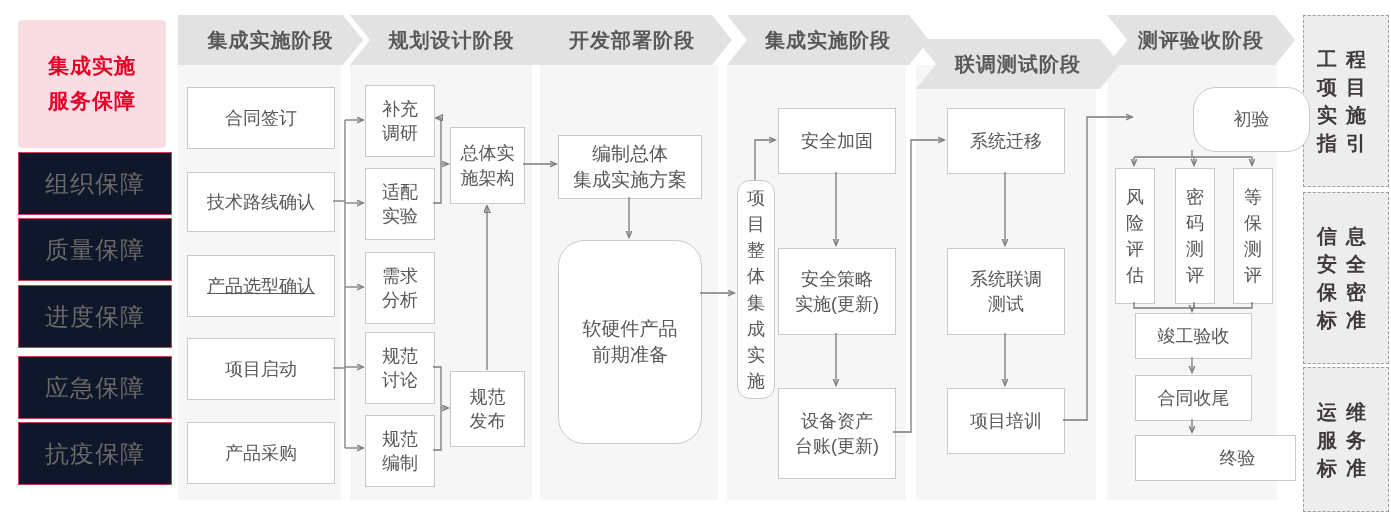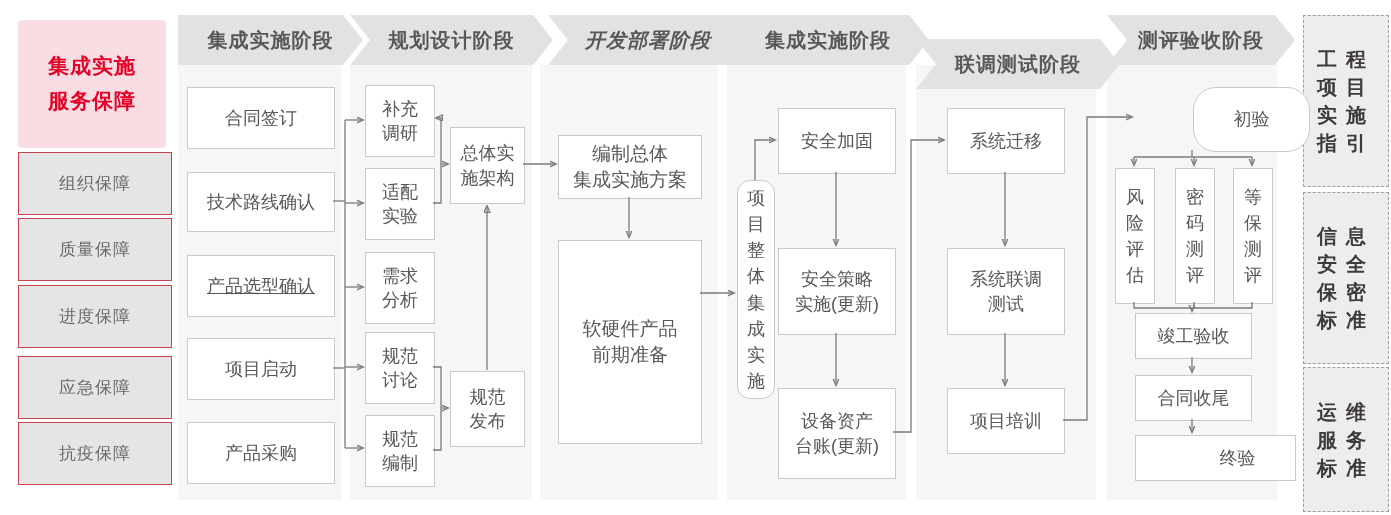--- a/index.html
+++ b/index.html
@@ -18,34 +18,34 @@
   
   .chevron{
     position:absolute;top:15px;height:50px;background:#e3e2e2;
     display:flex;align-items:center;justify-content:center;
     font-size:20px;font-weight:bold;color:#595757;letter-spacing:1px;
     clip-path:polygon(0 0,calc(100% - 20px) 0,100% 50%,calc(100% - 20px) 100%,0 100%,20px 50%);
   }
   .chevron.first{clip-path:polygon(0 0,calc(100% - 20px) 0,100% 50%,calc(100% - 20px) 100%,0 100%);}
   [data-name="phase-project-initiation"]{left:178px;width:185px;}
   [data-name="phase-planning-design"]{left:350px;width:203px;}
-  [data-name="phase-dev-deployment"]{left:548px;width:200px;font-style:italic;}
+  [data-name="phase-dev-deployment"]{left:532px;width:200px;}
   [data-name="phase-integration-implementation"]{left:727px;width:202px;}
   [data-name="phase-joint-testing"]{left:916px;width:204px;margin-top:24px;}
   [data-name="phase-evaluation-acceptance"]{left:1107px;width:188px;}
   
   .side-title{
     position:absolute;left:18px;top:20px;width:148px;height:128px;background:#fadde2;border-radius:4px;
     display:flex;align-items:center;justify-content:center;text-align:center;white-space:pre-line;
     color:#e60027;font-size:21px;font-weight:bold;line-height:1.65;letter-spacing:1px;
   }
   .side-item{
-    position:absolute;left:18px;width:152px;height:61px;background:#e5e5e5;border:1.5px solid #c74150;
+    position:absolute;left:18px;width:152px;height:61px;background:#0f172a;border:1.5px solid #c74150;
     display:flex;align-items:center;justify-content:center;
-    color:#6b6969;font-size:17px;letter-spacing:1px;
+    color:#6b6969;font-size:24px;letter-spacing:1px;
   }
   [data-name="sidebar-item-organization"]{top:152px;}
   [data-name="sidebar-item-quality"]{top:218px;}
   [data-name="sidebar-item-schedule"]{top:285px;text-align:center;}
   [data-name="sidebar-item-emergency"]{top:356px;}
   [data-name="sidebar-item-epidemic"]{top:422px;}
   
   .ref{
     position:absolute;left:1303px;width:84px;background:#eeeded;border:1px dashed #9f9f9f;
     display:flex;align-items:center;justify-content:center;text-align:center;white-space:pre-line;
@@ -70,21 +70,21 @@
   
   [data-name="box-supplementary-research"]{left:365px;top:85px;width:68px;height:70px;}
   [data-name="box-adaptation-experiment"]{left:365px;top:168px;width:68px;height:70px;}
   [data-name="box-requirement-analysis"]{left:365px;top:252px;width:68px;height:70px;}
   [data-name="box-spec-discussion"]{left:365px;top:332px;width:68px;height:70px;}
   [data-name="box-spec-compilation"]{left:365px;top:415px;width:68px;height:70px;}
   [data-name="box-overall-impl-architecture"]{left:450px;top:127px;width:73px;height:75px;}
   [data-name="box-spec-release"]{left:450px;top:371px;width:73px;height:74px;}
   
   [data-name="box-overall-integration-plan"]{left:558px;top:135px;width:142px;height:62px;font-size:19px;}
-  [data-name="box-hw-sw-preparation"]{left:558px;top:240px;width:142px;height:202px;font-size:19px;}
+  [data-name="box-hw-sw-preparation"]{left:558px;top:240px;width:142px;height:202px;font-size:19px;border-radius:26px;}
   
   [data-name="box-overall-project-integration"]{left:737px;top:180px;width:36px;height:217px;border-radius:13px;}
   [data-name="box-security-hardening"]{left:778px;top:108px;width:116px;height:64px;}
   [data-name="box-security-policy"]{left:778px;top:248px;width:116px;height:85px;}
   [data-name="box-asset-ledger"]{left:778px;top:388px;width:116px;height:89px;}
   
   [data-name="box-system-migration"]{left:947px;top:108px;width:116px;height:64px;}
   [data-name="box-joint-debug-test"]{left:947px;top:248px;width:116px;height:85px;}
   [data-name="box-project-training"]{left:947px;top:388px;width:116px;height:64px;}
   

